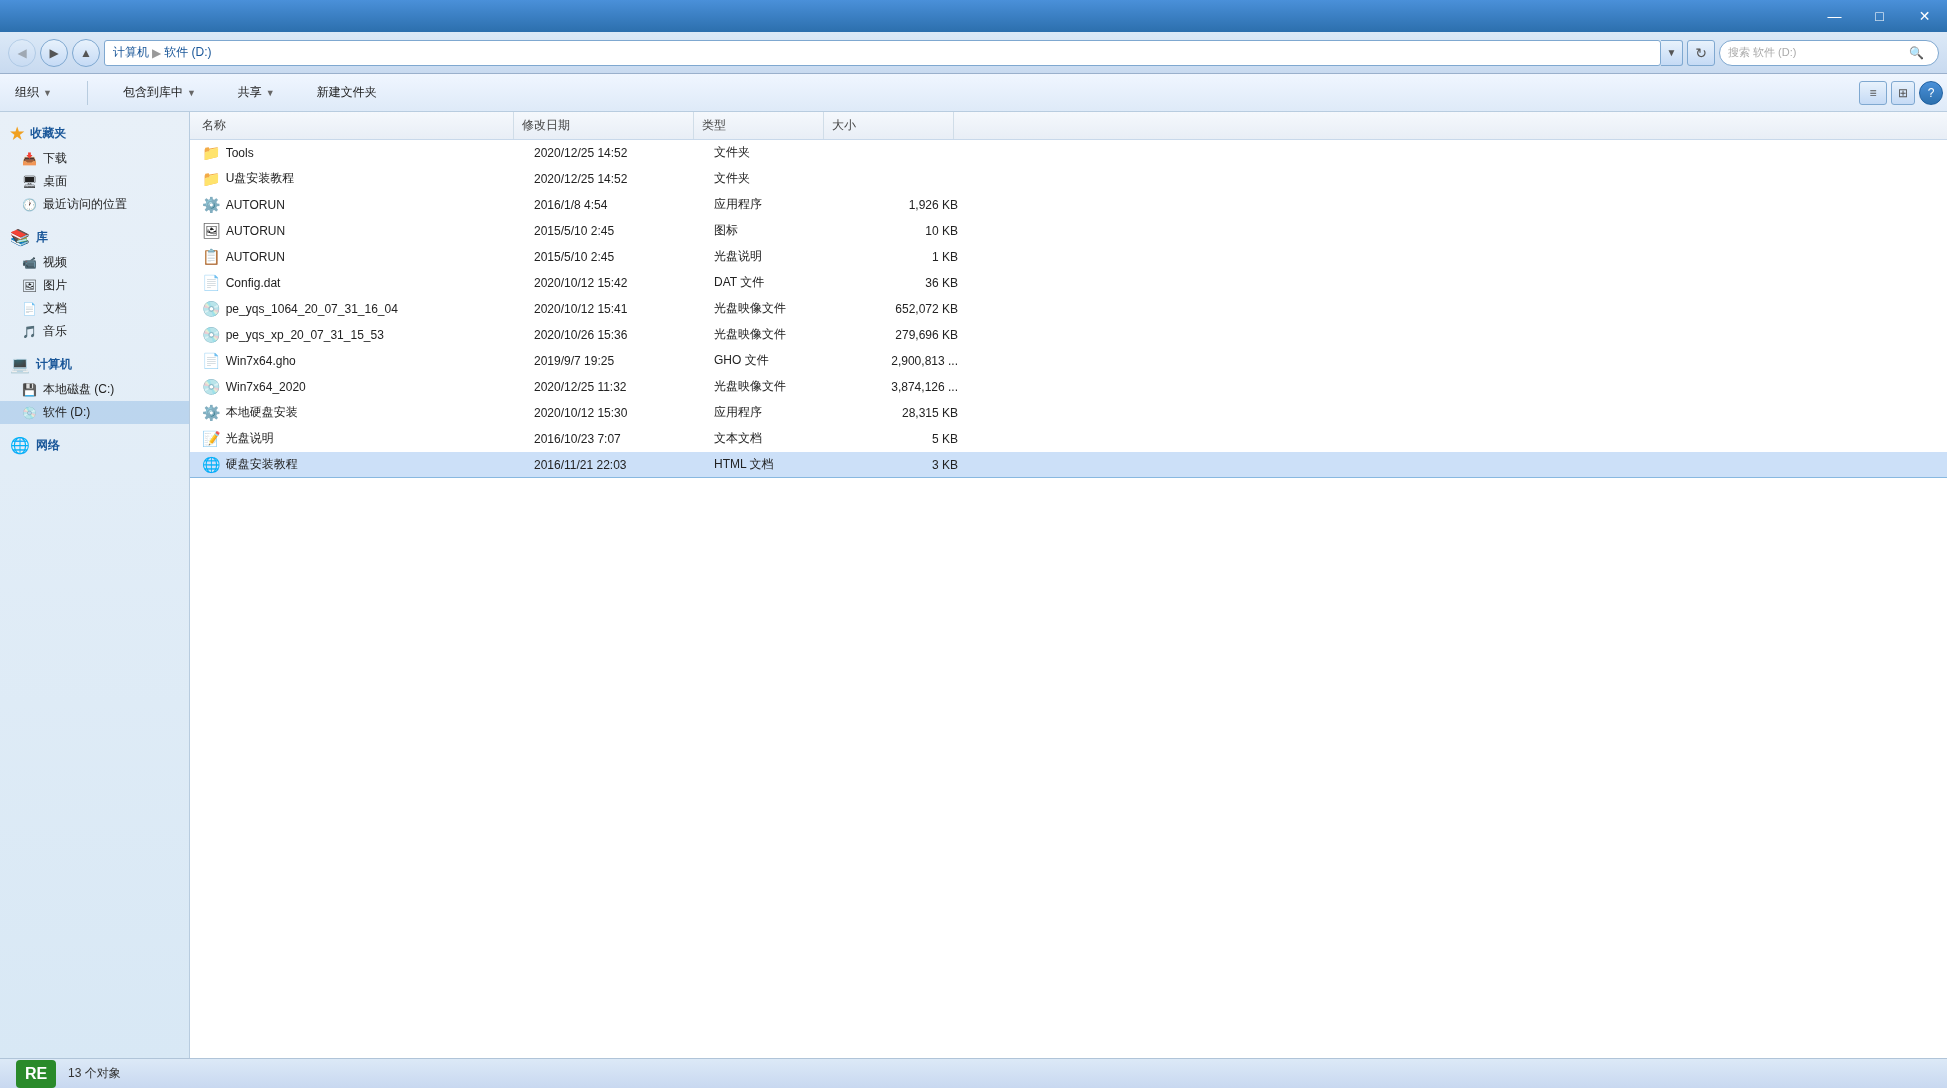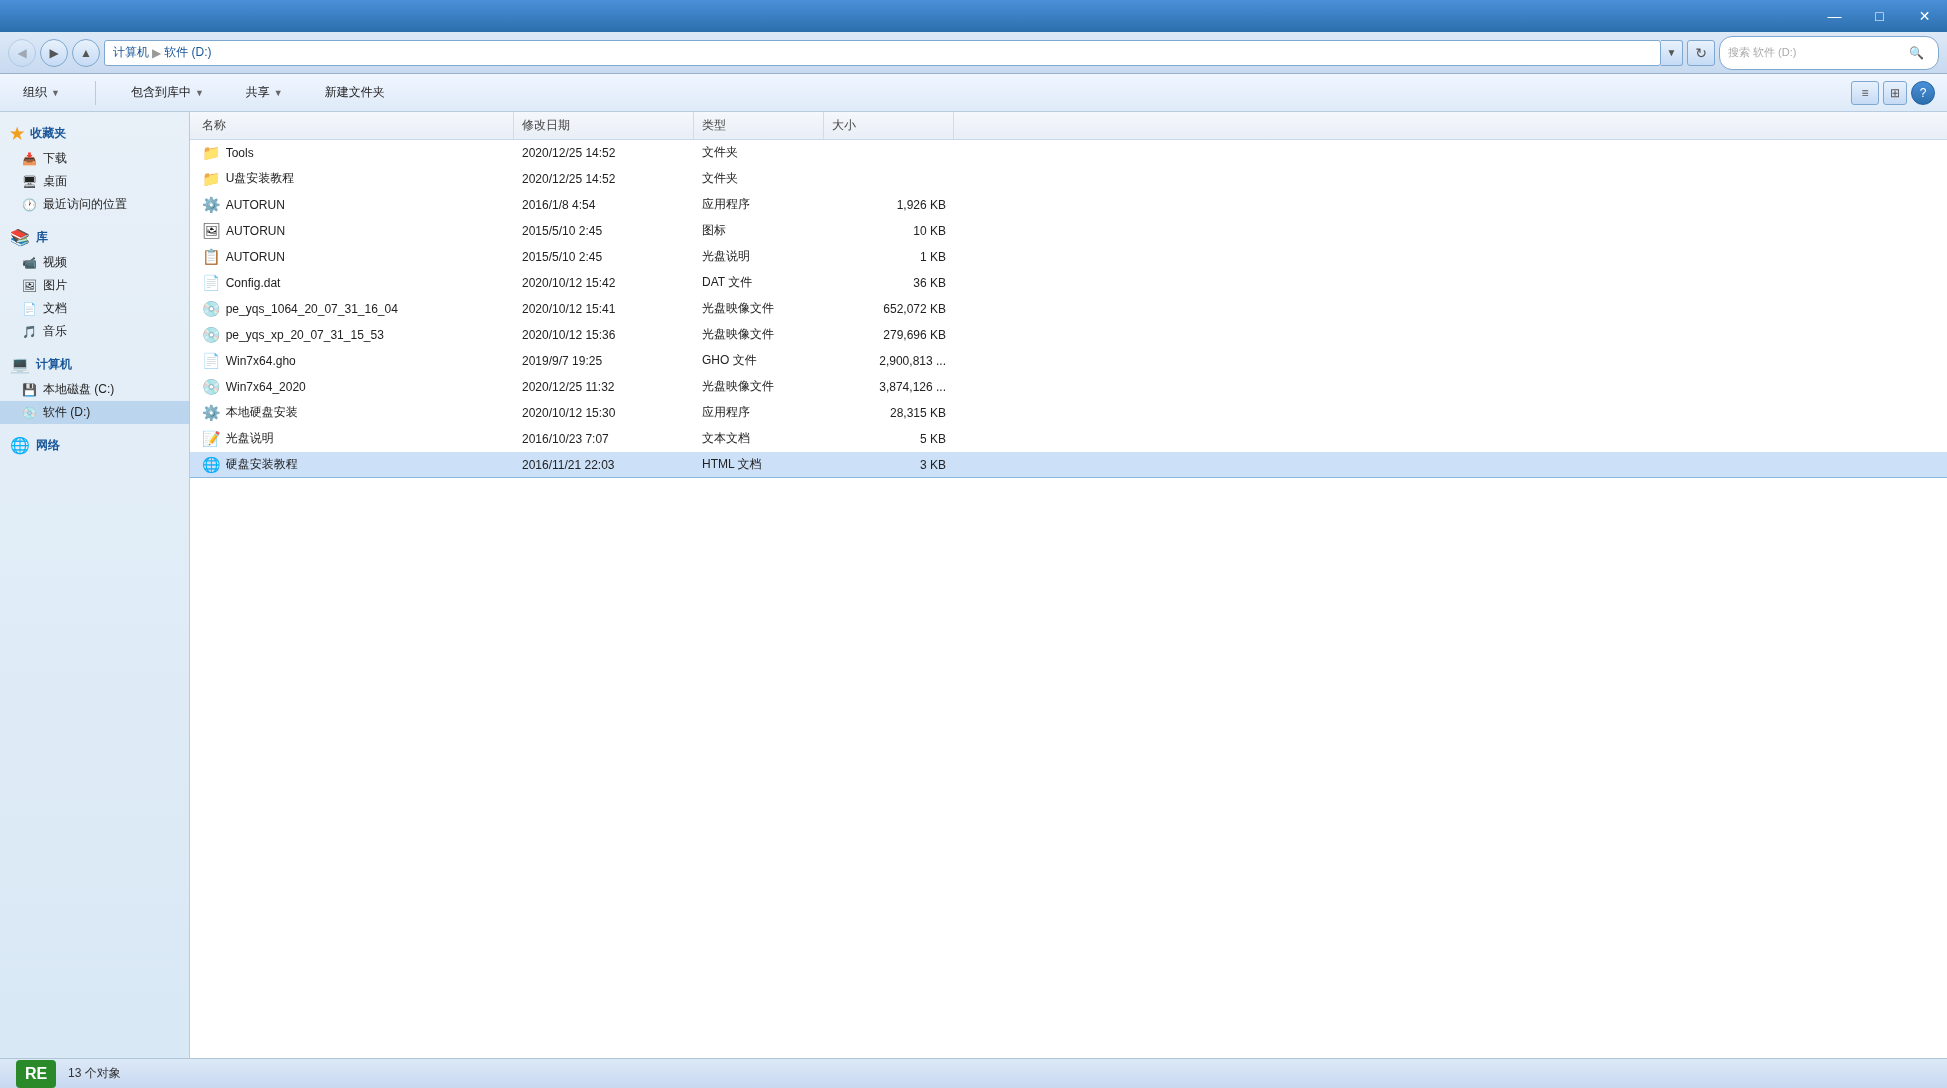--- a/index.html
+++ b/index.html
@@ -105,41 +105,41 @@
       color: #555;
     }
     .search-box {
       width: 220px;
       height: 26px;
       background: #fff;
       border: 1px solid #7fa8d0;
       border-radius: 13px;
       display: flex;
       align-items: center;
-      padding: 16px 8px;
+      padding: 8px 8px;
       font-size: 12px;
       color: #999;
     }
     .search-icon-btn {
       width: 26px;
       height: 26px;
       display: flex;
       align-items: center;
       justify-content: center;
       cursor: pointer;
       color: #555;
     }
 
     
     .toolbar {
       background: linear-gradient(to bottom, #f0f6ff 0%, #deeaf8 100%);
       height: 38px;
       display: flex;
       align-items: center;
-      padding: 0 12px;
+      padding: 0 4px;
       gap: 20px;
       border-bottom: 1px solid #b8ccdf;
     }
     .toolbar-btn {
       height: 28px;
       padding: 0 10px;
       border: 1px solid transparent;
       border-radius: 3px;
       background: transparent;
       cursor: pointer;
@@ -244,21 +244,21 @@
       color: #222;
       white-space: nowrap;
       overflow: hidden;
       text-overflow: ellipsis;
       padding: 0 8px;
       display: flex;
       align-items: center;
       gap: 5px;
     }
     .file-cell.name { flex: 0 0 320px; }
-    .file-cell.date { flex: 0 0 180px; }
+    .file-cell.date { flex: 0 0 180px; margin-left: 12px; }
     .file-cell.type { flex: 0 0 130px; }
     .file-cell.size { flex: 0 0 130px; text-align: right; justify-content: flex-end; }
 
     
     .status-bar {
       height: 30px;
       background: linear-gradient(to bottom, #dce9f7, #c8d8f0);
       border-top: 1px solid #b0c4d8;
       display: flex;
       align-items: center;
@@ -483,21 +483,21 @@
       </div>
       <div class="file-cell date">2020/10/12 15:41</div>
       <div class="file-cell type">光盘映像文件</div>
       <div class="file-cell size">652,072 KB</div>
     </div>
         <div class="file-row">
       <div class="file-cell name">
         <span style="font-size:15px;">💿</span>
         <span>pe_yqs_xp_20_07_31_15_53</span>
       </div>
-      <div class="file-cell date">2020/10/12 15:36</div>
+      <div class="file-cell date">2020/10/26 15:36</div>
       <div class="file-cell type">光盘映像文件</div>
       <div class="file-cell size">279,696 KB</div>
     </div>
         <div class="file-row">
       <div class="file-cell name">
         <span style="font-size:15px;">📄</span>
         <span>Win7x64.gho</span>
       </div>
       <div class="file-cell date">2019/9/7 19:25</div>
       <div class="file-cell type">GHO 文件</div>

